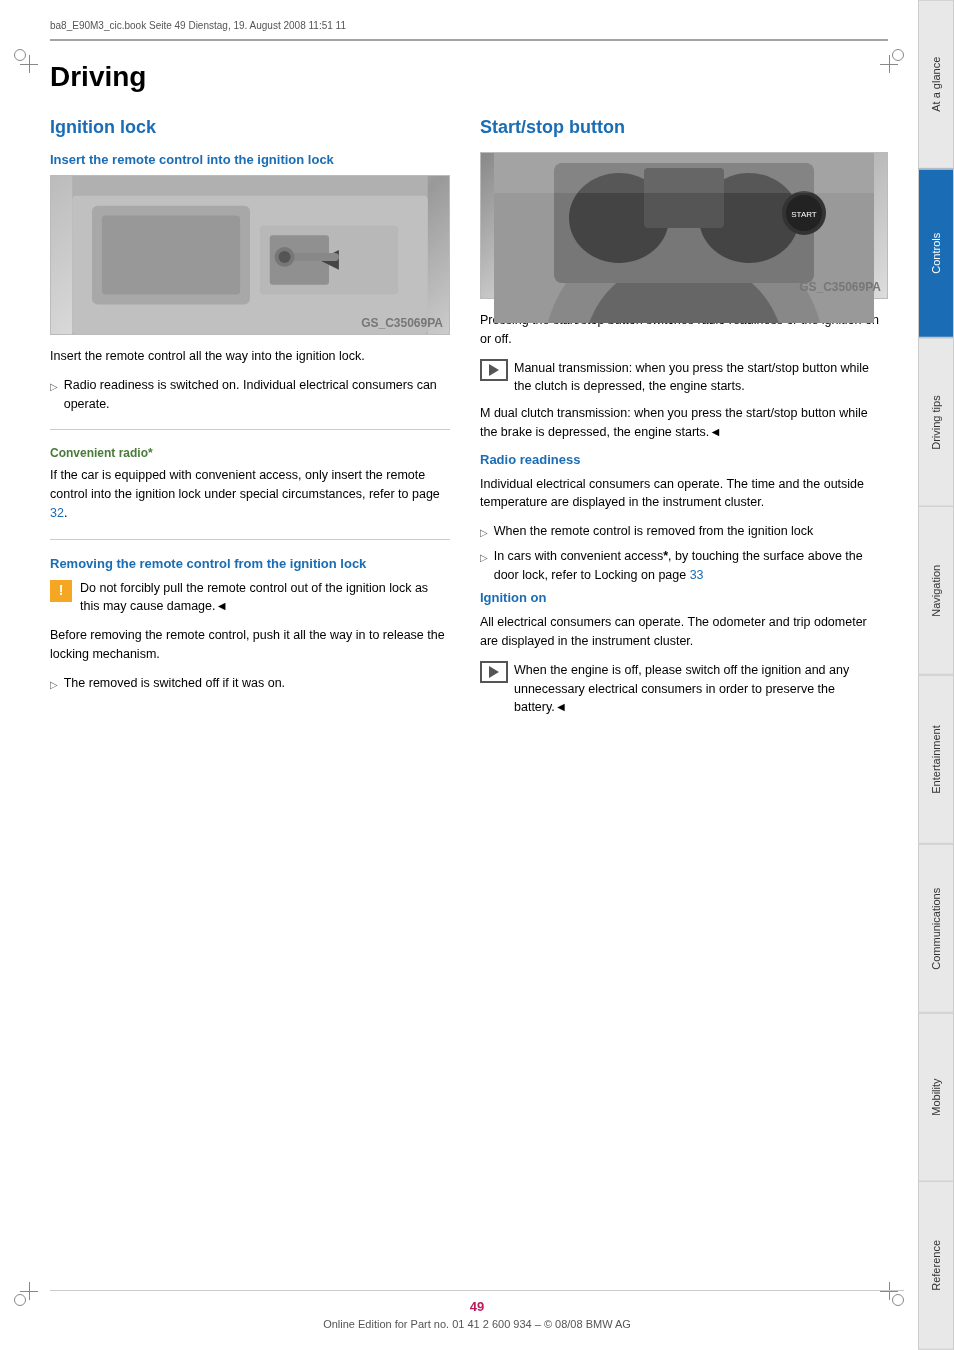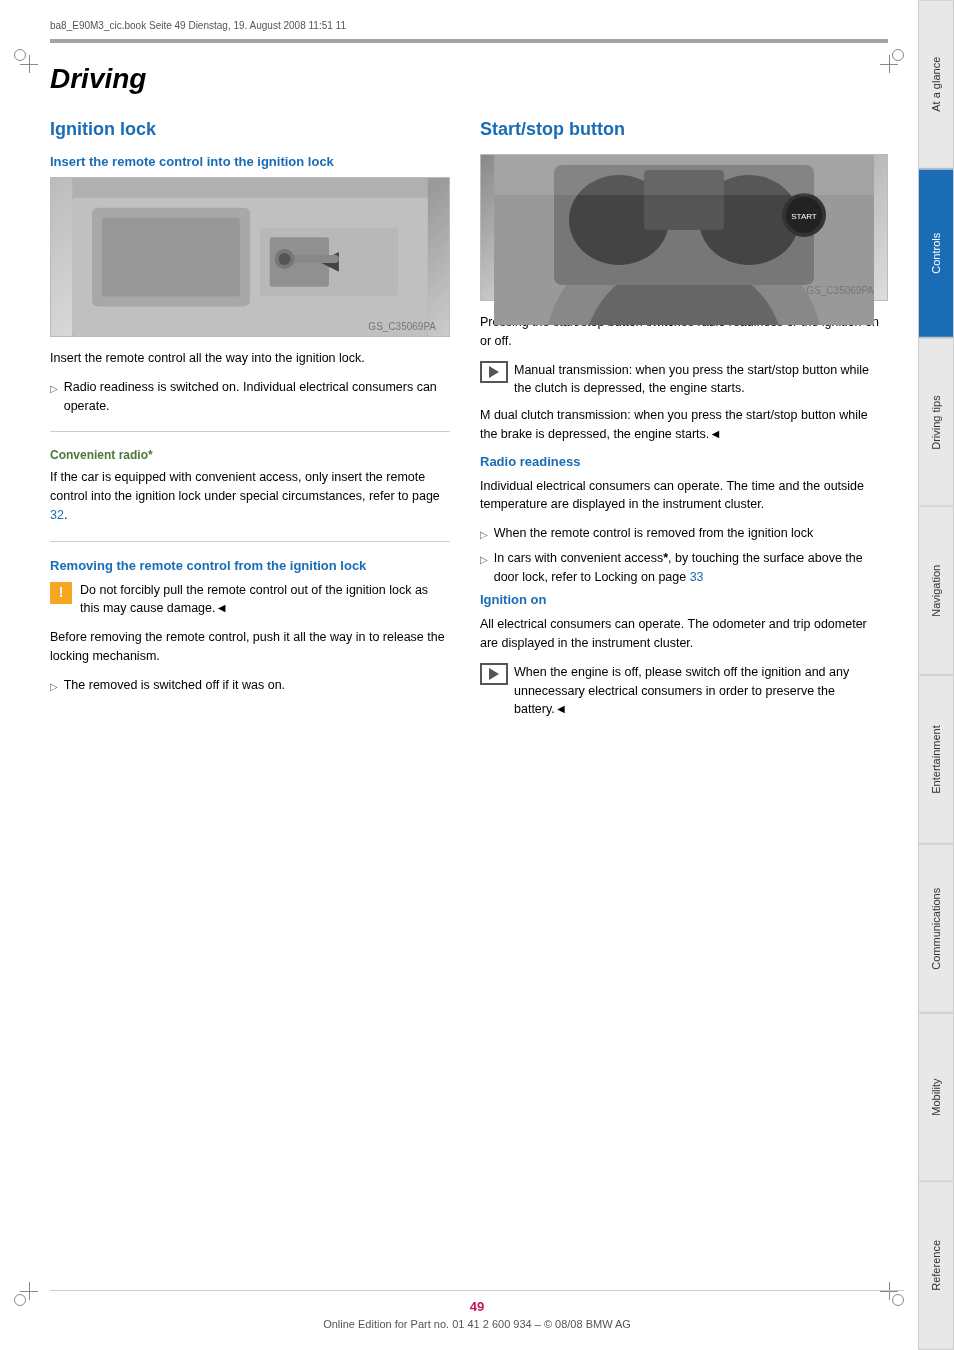--- a/index.html
+++ b/index.html
@@ -52,34 +52,33 @@
       right: 36px;
       height: 1350px;
       padding: 20px 30px 30px 50px;
     }
 
     
     .header-bar {
       font-size: 10px;
       color: #555;
       margin-bottom: 20px;
-      border-bottom: 4px solid #a3a3a3;
+      border-bottom: 2px solid #a3a3a3;
       padding-bottom: 8px;
       display: flex;
       align-items: center;
       gap: 8px;
     }
 
     
     .page-title {
       font-size: 28px;
       font-weight: bold;
       color: #000;
       margin-bottom: 24px;
-      font-style: italic;
     }
 
     
     .columns {
       display: flex;
       gap: 30px;
     }
     .col-left {
       flex: 1;
       max-width: 400px;
@@ -242,23 +241,24 @@
     .section-divider {
       border: none;
       border-top: 1px solid #ccc;
       margin: 16px 0;
     }
 
     
     .img-watermark {
       position: absolute;
       bottom: 4px;
-      right: 13px;
-      font-size: 10px;
+      right: 6px;
+      font-size: 12px;
       color: #777;
+      font-weight: bold;
     }
     .page-corners {
       position: absolute;
       top: 0; left: 0; right: 36px; bottom: 0;
       pointer-events: none;
     }
     .corner {
       position: absolute;
       width: 18px;
       height: 18px;

